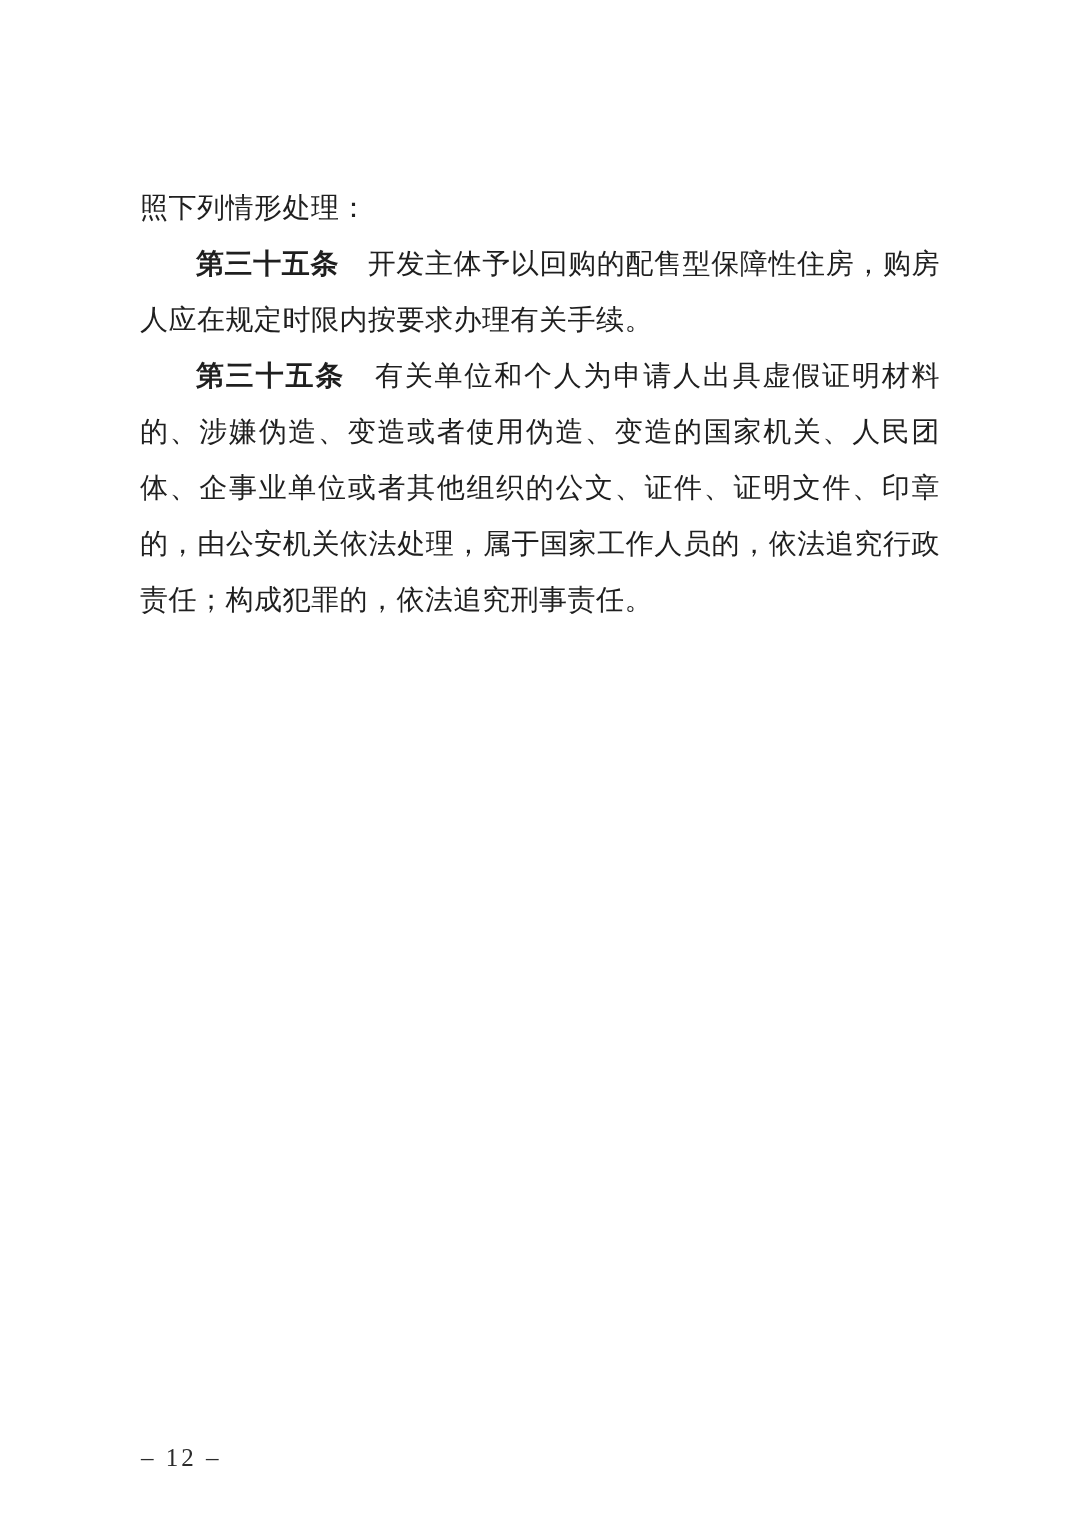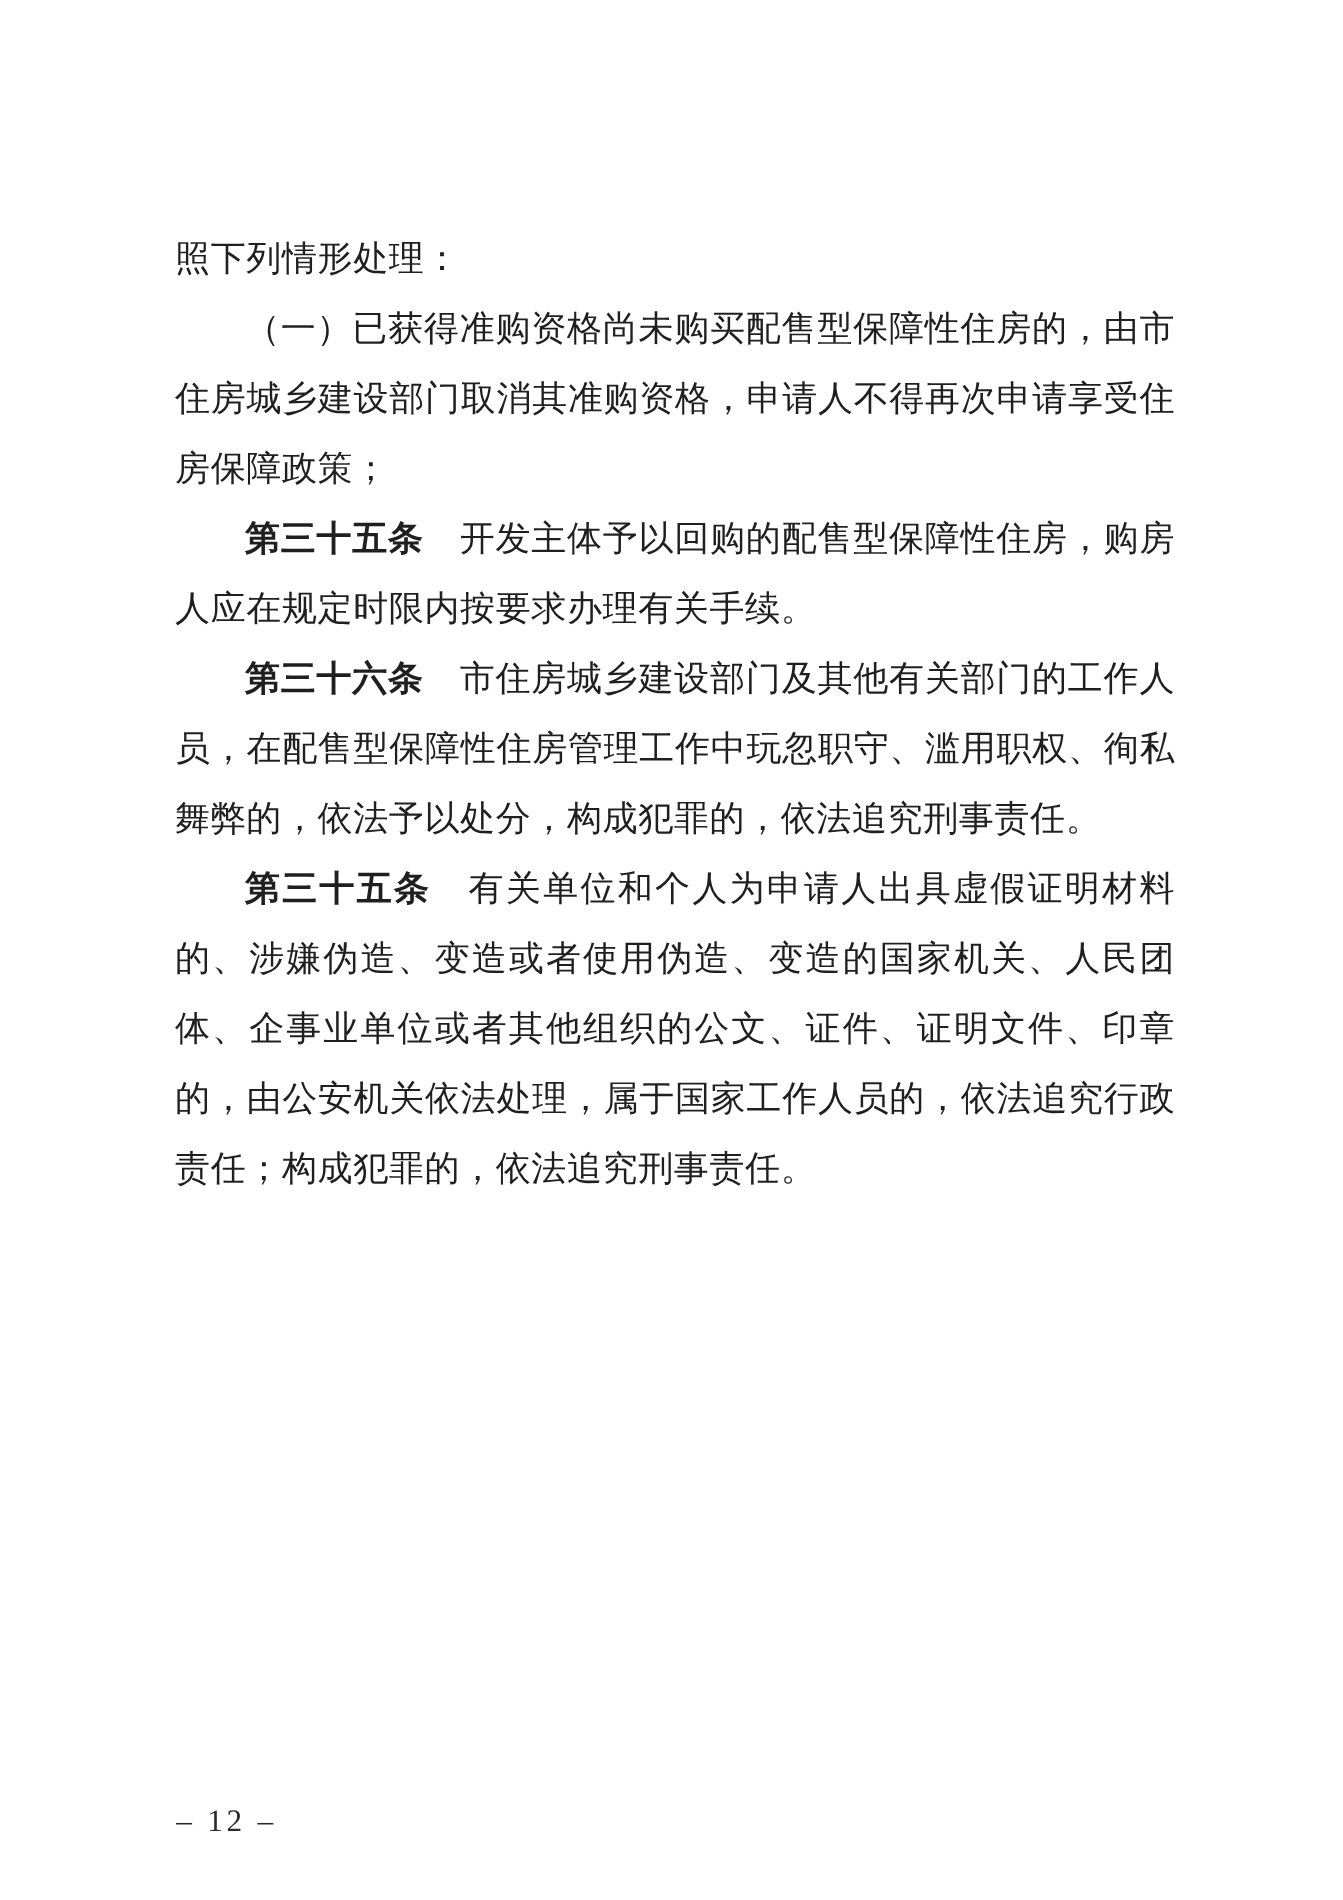--- a/index.html
+++ b/index.html
@@ -45,19 +45,17 @@
     letter-spacing: 3px;
     font-family: "Liberation Serif", serif;
   }
 </style>
 </head>
 <body>
 
 <div class="page">
   <div class="content">
       <p class="para no-indent"><span>照下列情形处理：</span></p>
-      <p class="para"><span>（一）已获得准购资格尚未购买配售型保障性住房的，由市住房城乡建设部门取消其准购资格，申请人不得再次申请享受住房保障政策；</span></p>
       <p class="para"><span class="article-no">第三十五条</span><span>　开发主体予以回购的配售型保障性住房，购房人应在规定时限内按要求办理有关手续。</span></p>
-      <p class="para"><span class="article-no">第三十六条</span><span>　市住房城乡建设部门及其他有关部门的工作人员，在配售型保障性住房管理工作中玩忽职守、滥用职权、徇私舞弊的，依法予以处分，构成犯罪的，依法追究刑事责任。</span></p>
       <p class="para"><span class="article-no">第三十五条</span><span>　有关单位和个人为申请人出具虚假证明材料的、涉嫌伪造、变造或者使用伪造、变造的国家机关、人民团体、企事业单位或者其他组织的公文、证件、证明文件、印章的，由公安机关依法处理，属于国家工作人员的，依法追究行政责任；构成犯罪的，依法追究刑事责任。</span></p>
     </div>
   <div class="footer">– 12 –</div>
 </div>
 
 </body></html>

